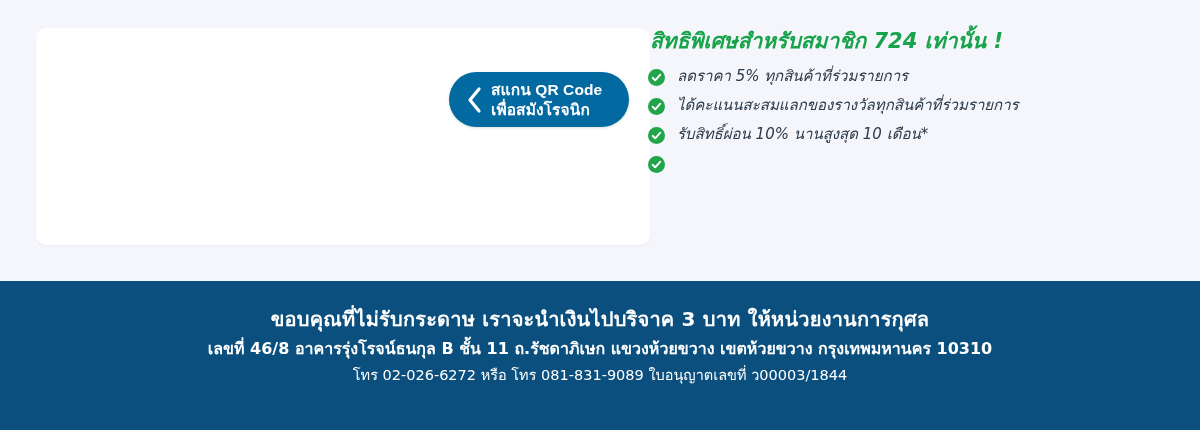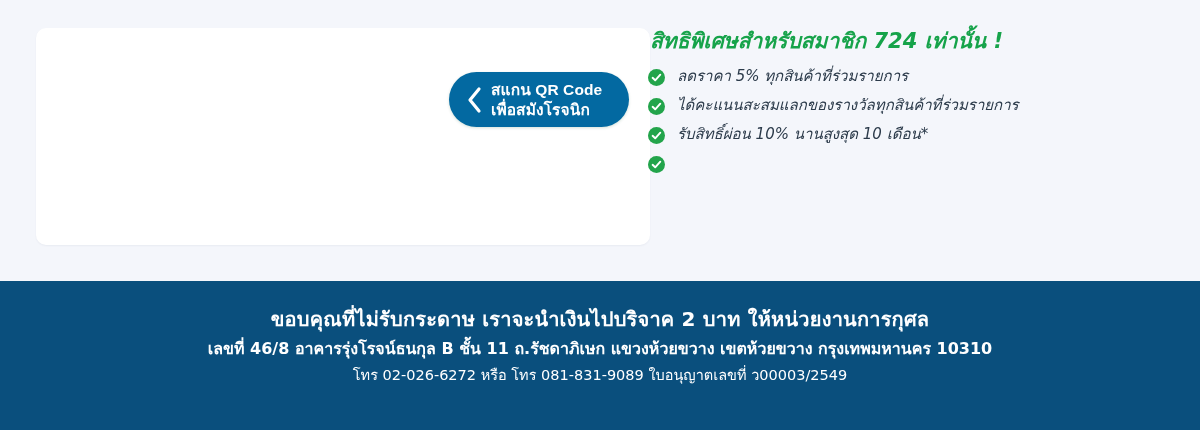--- a/index.html
+++ b/index.html
@@ -223,18 +223,18 @@
             </svg>
           </span>
         </li>
 
       </ul>
     </div>
 
   </div>
 
   <div class="footer">
-    <p class="footer-headline">ขอบคุณที่ไม่รับกระดาษ เราจะนำเงินไปบริจาค 2 บาท ให้หน่วยงานการกุศล</p>
+    <p class="footer-headline">ขอบคุณที่ไม่รับกระดาษ เราจะนำเงินไปบริจาค 3 บาท ให้หน่วยงานการกุศล</p>
     <p class="footer-address">เลขที่ 46/8 อาคารรุ่งโรจน์ธนกุล B ชั้น 11 ถ.รัชดาภิเษก แขวงห้วยขวาง เขตห้วยขวาง กรุงเทพมหานคร 10310</p>
-    <p class="footer-contact">โทร 02-026-6272 หรือ โทร 081-831-9089  ใบอนุญาตเลขที่ ว00003/2549</p>
+    <p class="footer-contact">โทร 02-026-6272 หรือ โทร 081-831-9089  ใบอนุญาตเลขที่ ว00003/1844</p>
   </div>
 
 </div>
 
 </body></html>

